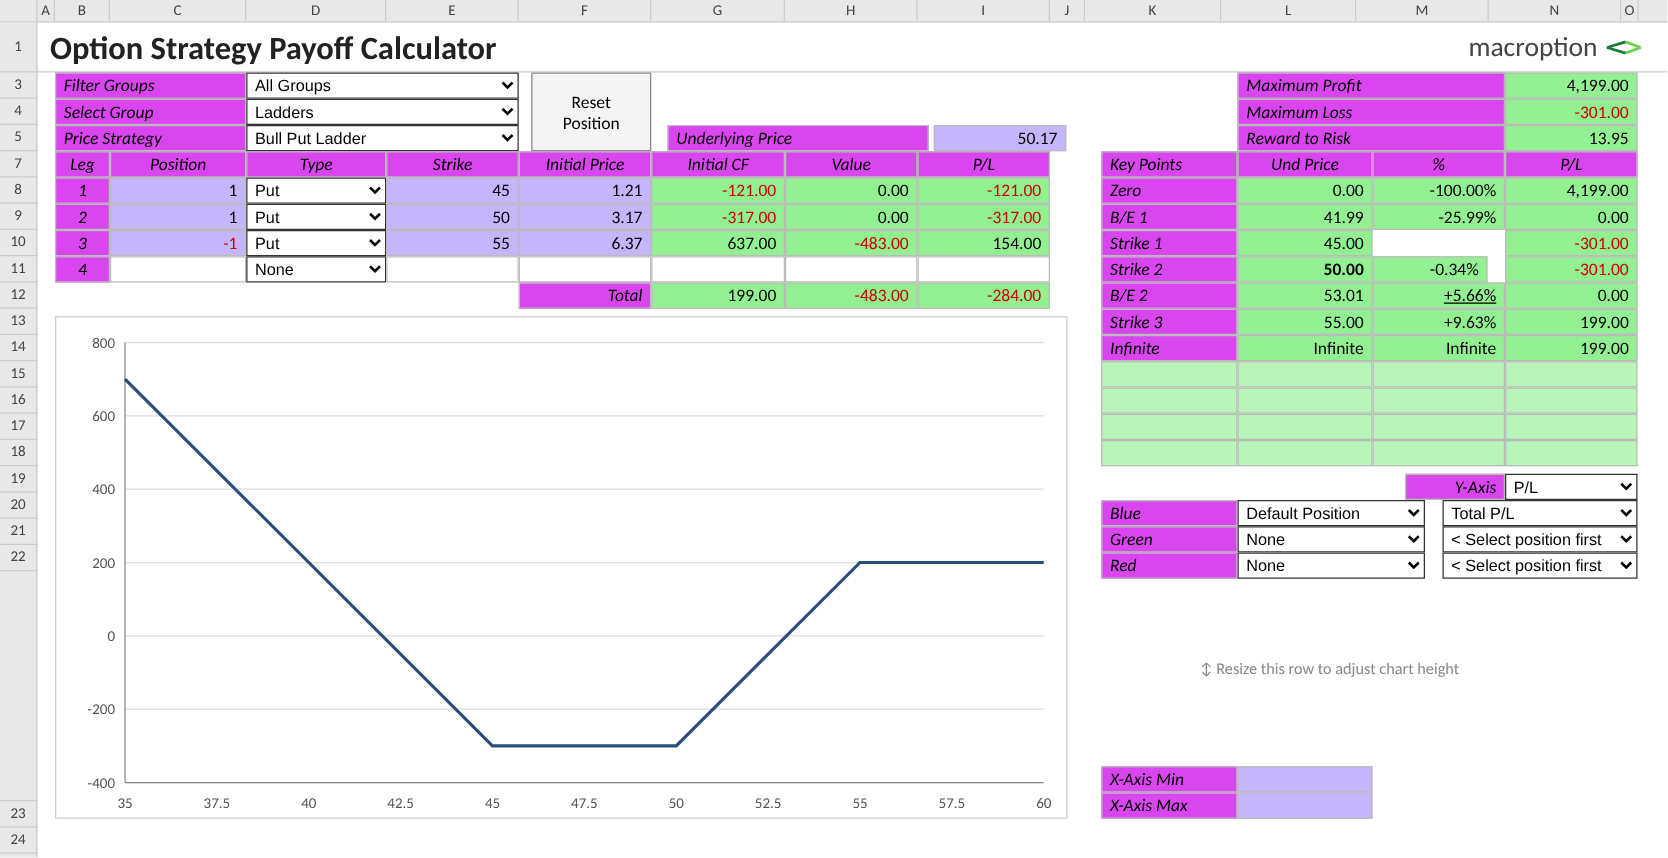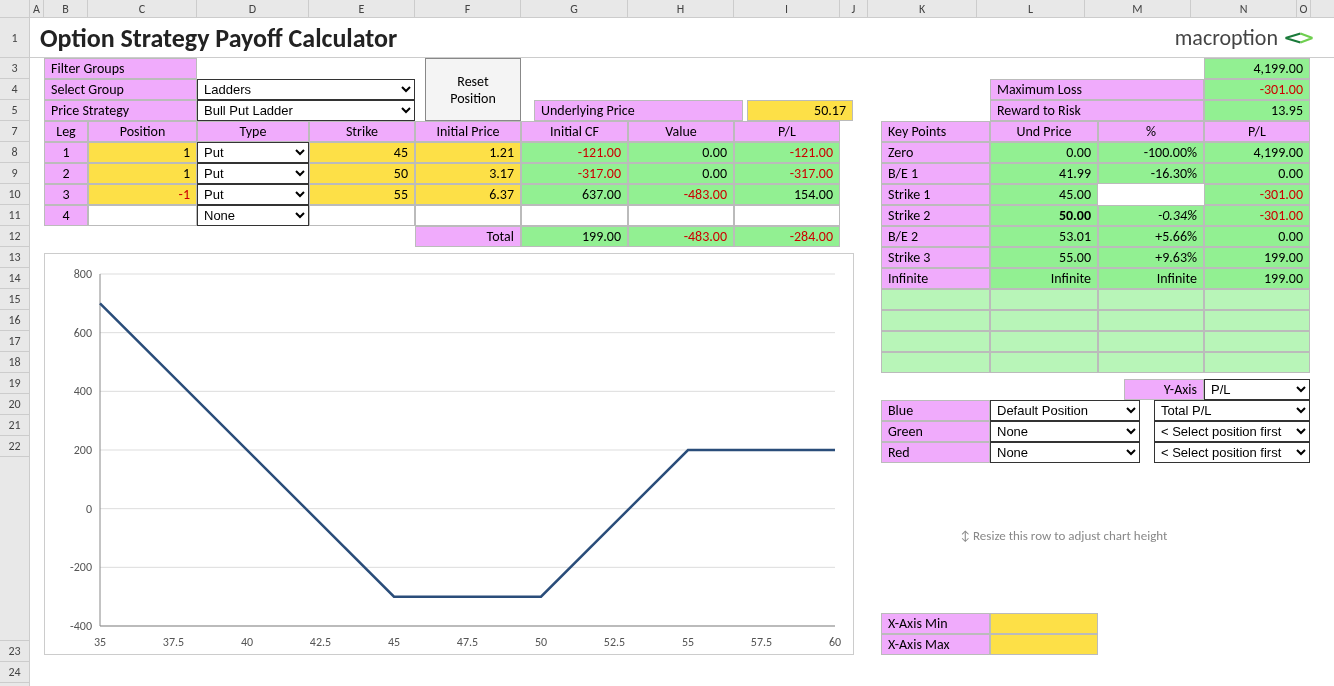--- a/index.html
+++ b/index.html
@@ -79,24 +79,24 @@
   .cell {
     position: absolute;
     border: 1px solid #bbb;
     font-size: 14px;
     display: flex;
     align-items: center;
     padding: 0 6px;
     background: #fff;
     height: 21px;
   }
-  .lbl { background: #f0abfc; }
+  .lbl { background: #d946ef; font-style: italic; }
   .c-right { justify-content: flex-end; }
   .c-center { justify-content: center; }
-  .yellow { background: #fde047; }
+  .yellow { background: #c4b5fd; }
   .green { background: #92f092; }
   .lgreen { background: #b8f5b8; }
   .neg { color: #cc0000; }
   select.drop {
     position: absolute;
     border: 1px solid #333;
     font-size: 13px;
     height: 21px;
     background: #fff;
     padding: 0 2px;
@@ -182,33 +182,35 @@
       <div class="brand">
         <span>macroption</span>
         <svg viewBox="0 0 40 20">
             <path d="M2 10 L22 4 M2 10 L22 16" stroke="#1a7a3a" stroke-width="3" fill="none"></path>
             <path d="M22 4 L38 10 M22 16 L38 10" stroke="#6fcf4f" stroke-width="3" fill="none"></path>
           </svg>
       </div>
     </div>
 
     <div class="cell lbl" style="left:14px;top:40px;width:153px">Filter Groups</div>
+    <select class="drop" style="left:167px;top:40px;width:218px"><option>All Groups</option></select>
     <div class="cell lbl" style="left:14px;top:61px;width:153px">Select Group</div>
     <select class="drop" style="left:167px;top:61px;width:218px"><option>Ladders</option></select>
     <div class="cell lbl" style="left:14px;top:82px;width:153px">Price Strategy</div>
     <select class="drop" style="left:167px;top:82px;width:218px"><option>Bull Put Ladder</option></select>
 
     <div class="btn" style="left:395px;top:40px;width:96px;height:63px">
       <span>Reset</span>
         <span>Position</span>
     </div>
 
     <div class="cell lbl" style="left:504px;top:82px;width:209px">Underlying Price</div>
     <div class="cell yellow c-right" style="left:717px;top:82px;width:106px">50.17</div>
 
+    <div class="cell lbl" style="left:960px;top:40px;width:214px">Maximum Profit</div>
     <div class="cell green c-right" style="left:1174px;top:40px;width:106px">4,199.00</div>
     <div class="cell lbl" style="left:960px;top:61px;width:214px">Maximum Loss</div>
     <div class="cell green c-right neg" style="left:1174px;top:61px;width:106px">-301.00</div>
     <div class="cell lbl" style="left:960px;top:82px;width:214px">Reward to Risk</div>
     <div class="cell green c-right" style="left:1174px;top:82px;width:106px">13.95</div>
 
     <div class="cell lbl c-center" style="left:14px;top:103px;width:44px">Leg</div>
     <div class="cell lbl c-center" style="left:58px;top:103px;width:109px">Position</div>
     <div class="cell lbl c-center" style="left:167px;top:103px;width:112px">Type</div>
     <div class="cell lbl c-center" style="left:279px;top:103px;width:106px">Strike</div>
@@ -261,33 +263,33 @@
     <div class="cell lbl c-center" style="left:960px;top:103px;width:108px">Und Price</div>
     <div class="cell lbl c-center" style="left:1068px;top:103px;width:106px">%</div>
     <div class="cell lbl c-center" style="left:1174px;top:103px;width:106px">P/L</div>
     <div id="kp-container">
         <div class="cell lbl" style="left: 851px; top: 124px; width: 109px;">Zero</div>
         <div class="cell green c-right" style="left: 960px; top: 124px; width: 108px;">0.00</div>
         <div class="cell green c-right" style="left: 1068px; top: 124px; width: 106px;">-100.00%</div>
         <div class="cell green c-right" style="left: 1174px; top: 124px; width: 106px;">4,199.00</div>
         <div class="cell lbl" style="left: 851px; top: 145px; width: 109px;">B/E 1</div>
         <div class="cell green c-right" style="left: 960px; top: 145px; width: 108px;">41.99</div>
-        <div class="cell green c-right" style="left: 1068px; top: 145px; width: 106px;">-16.30%</div>
+        <div class="cell green c-right" style="left: 1068px; top: 145px; width: 106px;">-25.99%</div>
         <div class="cell green c-right" style="left: 1174px; top: 145px; width: 106px;">0.00</div>
         <div class="cell lbl" style="left: 851px; top: 166px; width: 109px;">Strike 1</div>
         <div class="cell green c-right" style="left: 960px; top: 166px; width: 108px;">45.00</div>
         <div class="cell green c-right" style="left: 1068px; top: 166px; width: 84px; margin-top: 40px;">-10.30%</div>
         <div class="cell green c-right neg" style="left: 1174px; top: 166px; width: 106px;">-301.00</div>
         <div class="cell lbl" style="left: 851px; top: 187px; width: 109px;">Strike 2</div>
         <div class="cell green c-right" style="left: 960px; top: 187px; width: 108px; font-weight: bold;">50.00</div>
-        <div class="cell green c-right" style="left: 1068px; top: 187px; width: 106px; font-style: italic;">-0.34%</div>
+        <div class="cell green c-right" style="left: 1068px; top: 187px; width: 92px;">-0.34%</div>
         <div class="cell green c-right neg" style="left: 1174px; top: 187px; width: 106px;">-301.00</div>
         <div class="cell lbl" style="left: 851px; top: 208px; width: 109px;">B/E 2</div>
         <div class="cell green c-right" style="left: 960px; top: 208px; width: 108px;">53.01</div>
-        <div class="cell green c-right" style="left: 1068px; top: 208px; width: 106px;">+5.66%</div>
+        <div class="cell green c-right" style="left: 1068px; top: 208px; width: 106px; text-decoration: underline;">+5.66%</div>
         <div class="cell green c-right" style="left: 1174px; top: 208px; width: 106px;">0.00</div>
         <div class="cell lbl" style="left: 851px; top: 229px; width: 109px;">Strike 3</div>
         <div class="cell green c-right" style="left: 960px; top: 229px; width: 108px;">55.00</div>
         <div class="cell green c-right" style="left: 1068px; top: 229px; width: 106px;">+9.63%</div>
         <div class="cell green c-right" style="left: 1174px; top: 229px; width: 106px;">199.00</div>
         <div class="cell lbl" style="left: 851px; top: 250px; width: 109px;">Infinite</div>
         <div class="cell green c-right" style="left: 960px; top: 250px; width: 108px;">Infinite</div>
         <div class="cell green c-right" style="left: 1068px; top: 250px; width: 106px;">Infinite</div>
         <div class="cell green c-right" style="left: 1174px; top: 250px; width: 106px;">199.00</div>
       </div>

